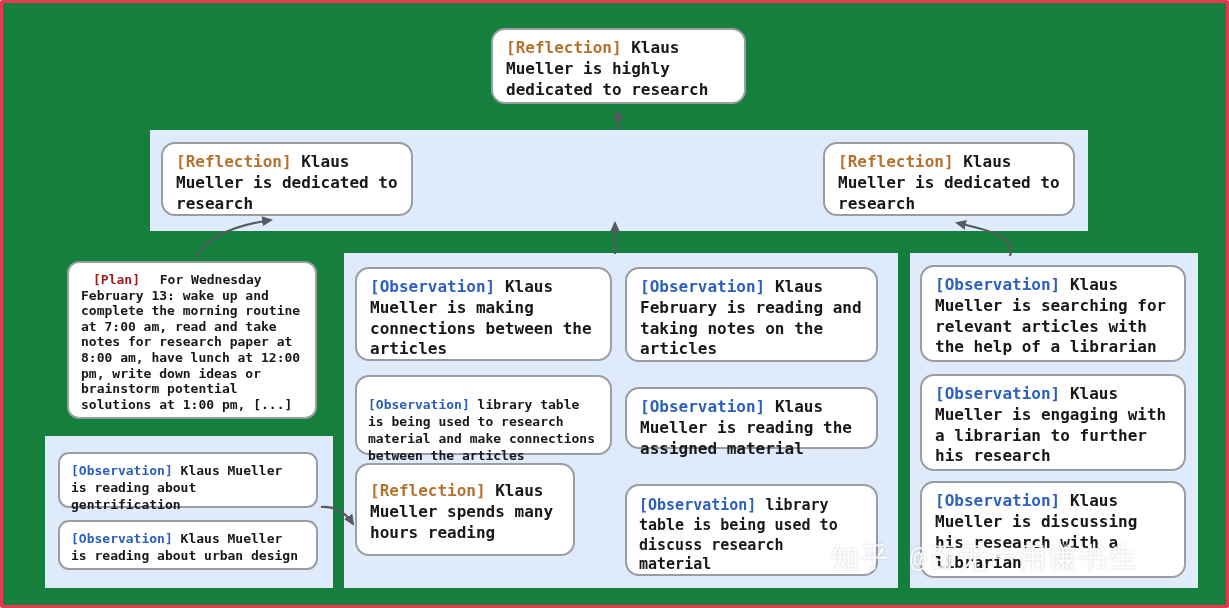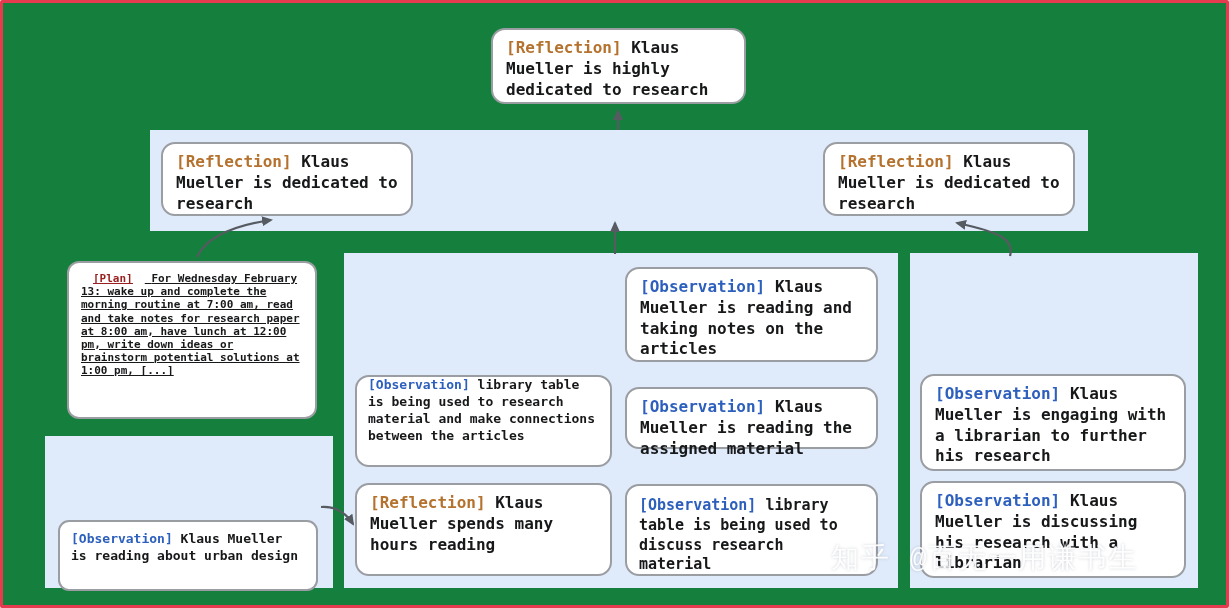--- a/index.html
+++ b/index.html
@@ -20,21 +20,21 @@
   }
   .cluster{position:absolute;background:var(--cluster-background);}
   .node{
     position:absolute;box-sizing:border-box;background:#fff;
     border:2px solid var(--node-border);border-radius:14px;
     font-weight:700;color:var(--text);
   }
   .large{font-size:16px;line-height:1.3;padding:8px 13px;}
   .medium{font-size:15px;line-height:1.32;padding:10px 12px;}
   .small{font-size:13px;line-height:1.3;padding:9px 11px;}
-  .plan{font-size:11px;line-height:1.2;padding:9px 12px;border-radius:12px;text-decoration:underline;}
+  .plan{font-size:13px;line-height:1.2;padding:9px 12px;border-radius:12px;}
   .tag{font-weight:700;}
   .tag.reflection{color:var(--reflection-tag);}
   .tag.plan{color:var(--plan-tag);}
   .tag.observation{color:var(--observation-tag);}
   #arrows{position:absolute;left:0;top:0;pointer-events:none;}
   #watermark{
     position:absolute;left:828px;top:536px;z-index:5;
     font-family:Liberation Mono, monospace;font-size:28px;letter-spacing:2px;
     color:rgba(255,255,255,0.95);text-shadow:0 0 3px rgba(110,120,140,0.35);
     white-space:nowrap;
@@ -75,47 +75,59 @@
   <div class="node large" style="left:820px;top:139px;width:252px;height:74px">
     <span class="tag reflection">[Reflection]</span>
     <span>Klaus Mueller is dedicated to research</span>
   </div>
 
   <div class="node plan" style="left:64px;top:258px;width:250px;height:158px">
     <span class="tag plan">[Plan]</span>
     <span>For Wednesday February 13: wake up and complete the morning routine at 7:00 am, read and take notes for research paper at 8:00 am, have lunch at 12:00 pm, write down ideas or brainstorm potential solutions at 1:00 pm, [...]</span>
   </div>
 
-  <div class="node small" style="left:55px;top:517px;width:260px;height:71px;border-radius:11px">
+  <div class="node small" style="left:55px;top:449px;width:260px;height:56px;border-radius:11px">
+    <span class="tag observation">[Observation]</span>
+    <span>Klaus Mueller is reading about gentrification</span>
+  </div>
+  <div class="node small" style="left:55px;top:517px;width:260px;height:50px;border-radius:11px">
     <span class="tag observation">[Observation]</span>
     <span>Klaus Mueller is reading about urban design</span>
   </div>
 
-  <div class="node small" style="left:352px;top:372px;width:257px;height:92px;padding-top:0">
+  <div class="node large" style="left:352px;top:264px;width:257px;height:94px">
+    <span class="tag observation">[Observation]</span>
+    <span>Klaus Mueller is making connections between the articles</span>
+  </div>
+  <div class="node small" style="left:352px;top:372px;width:257px;height:80px;padding-top:20px">
     <span class="tag observation">[Observation]</span>
     <span>library table is being used to research material and make connections between the articles</span>
   </div>
-  <div class="node large" style="left:352px;top:480px;width:257px;height:93px;padding-top:8px">
+  <div class="node large" style="left:352px;top:460px;width:220px;height:93px;padding-top:16px">
     <span class="tag reflection">[Reflection]</span>
     <span>Klaus Mueller spends many hours reading</span>
   </div>
 
   <div class="node large" style="left:622px;top:264px;width:253px;height:95px">
     <span class="tag observation">[Observation]</span>
-    <span>Klaus Mueller is reading and taking notes on the articles</span>
+    <span>Klaus February is reading and taking notes on the articles</span>
   </div>
   <div class="node large" style="left:622px;top:384px;width:253px;height:62px">
     <span class="tag observation">[Observation]</span>
     <span>Klaus Mueller is reading the assigned material</span>
   </div>
   <div class="node medium" style="left:622px;top:481px;width:253px;height:92px;">
     <span class="tag observation">[Observation]</span>
     <span>library table is being used to discuss research material</span>
   </div>
 
+  <div class="node large" style="left:917px;top:262px;width:266px;height:97px">
+    <span class="tag observation">[Observation]</span>
+    <span>Klaus Mueller is searching for relevant articles with the help of a librarian</span>
+  </div>
   <div class="node large" style="left:917px;top:371px;width:266px;height:97px">
     <span class="tag observation">[Observation]</span>
     <span>Klaus Mueller is engaging with a librarian to further his research</span>
   </div>
   <div class="node large" style="left:917px;top:478px;width:266px;height:97px">
     <span class="tag observation">[Observation]</span>
     <span>Klaus Mueller is discussing his research with a librarian</span>
   </div>
 
   <div id="watermark">知乎 @百无一用谦书生</div>

